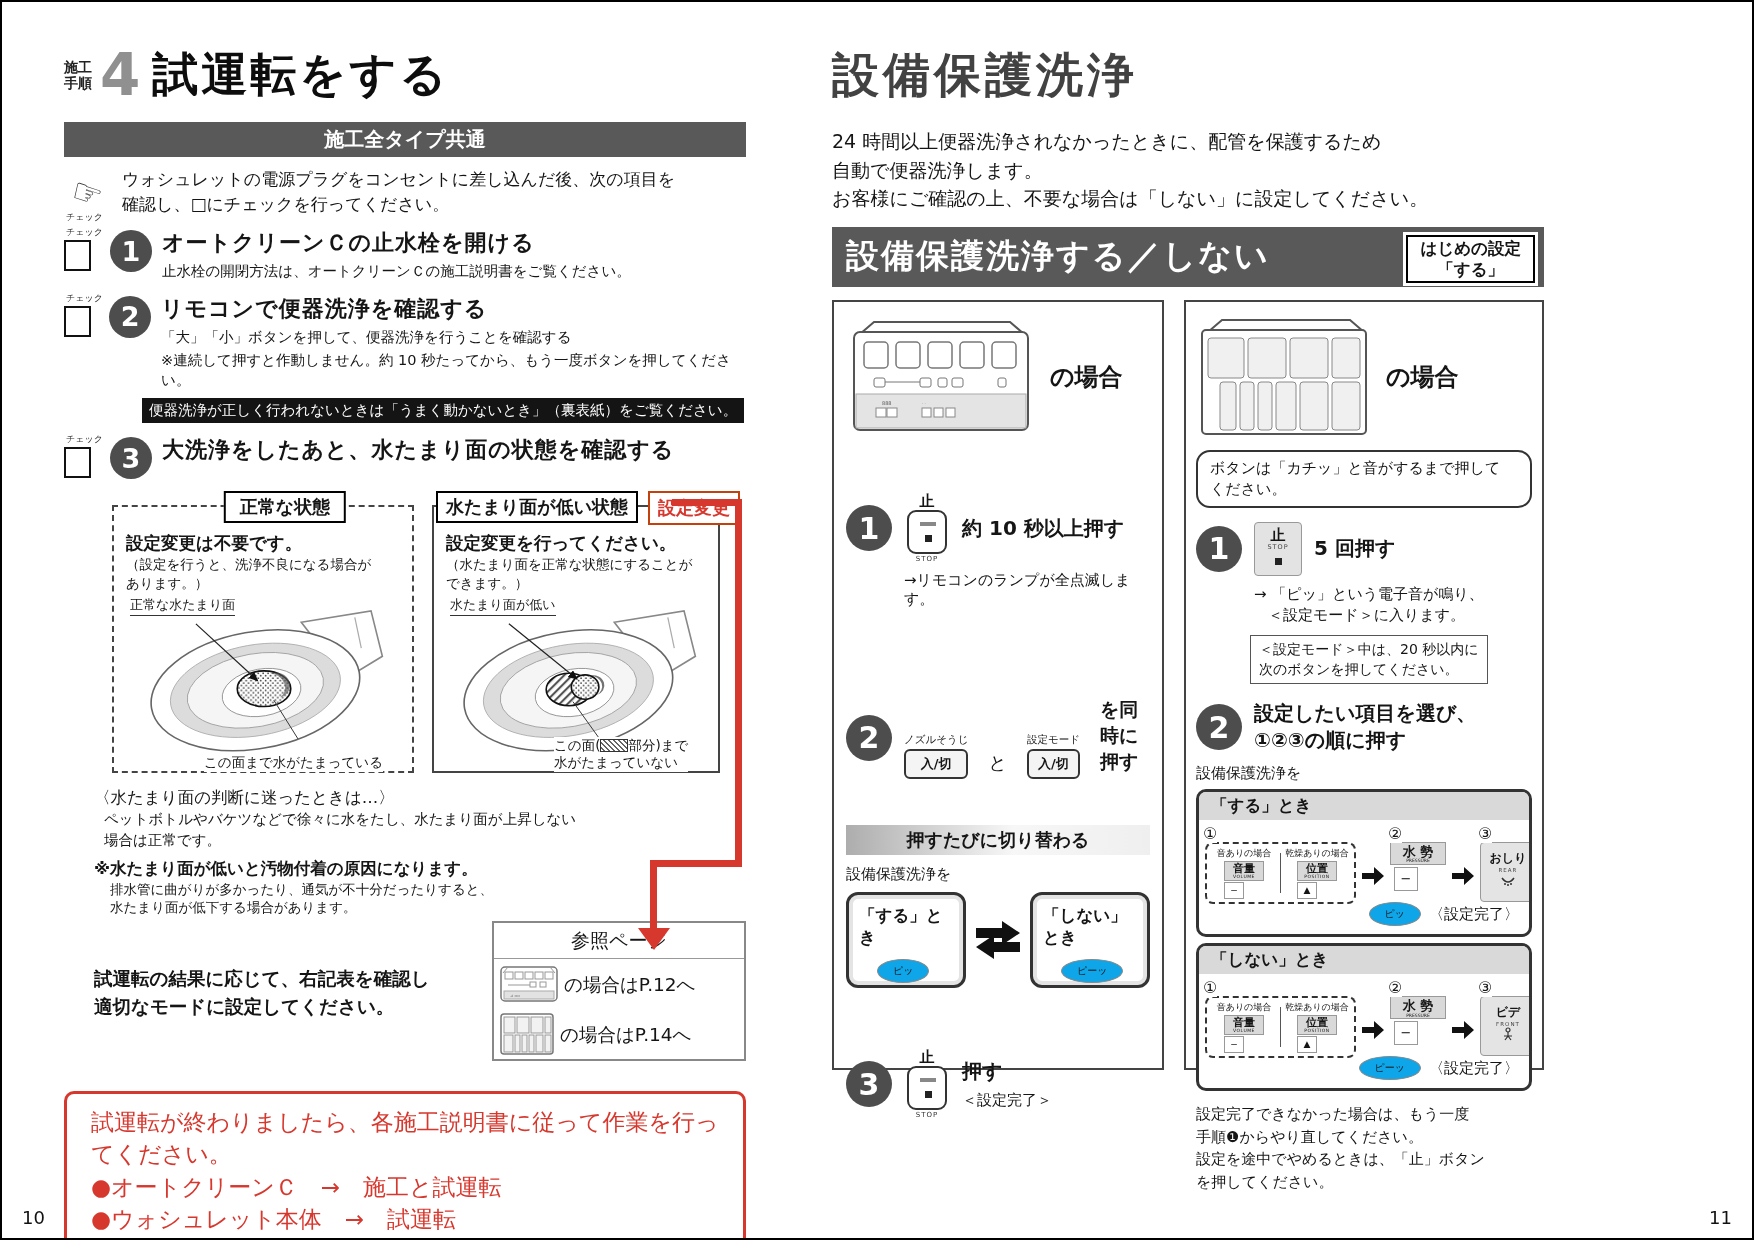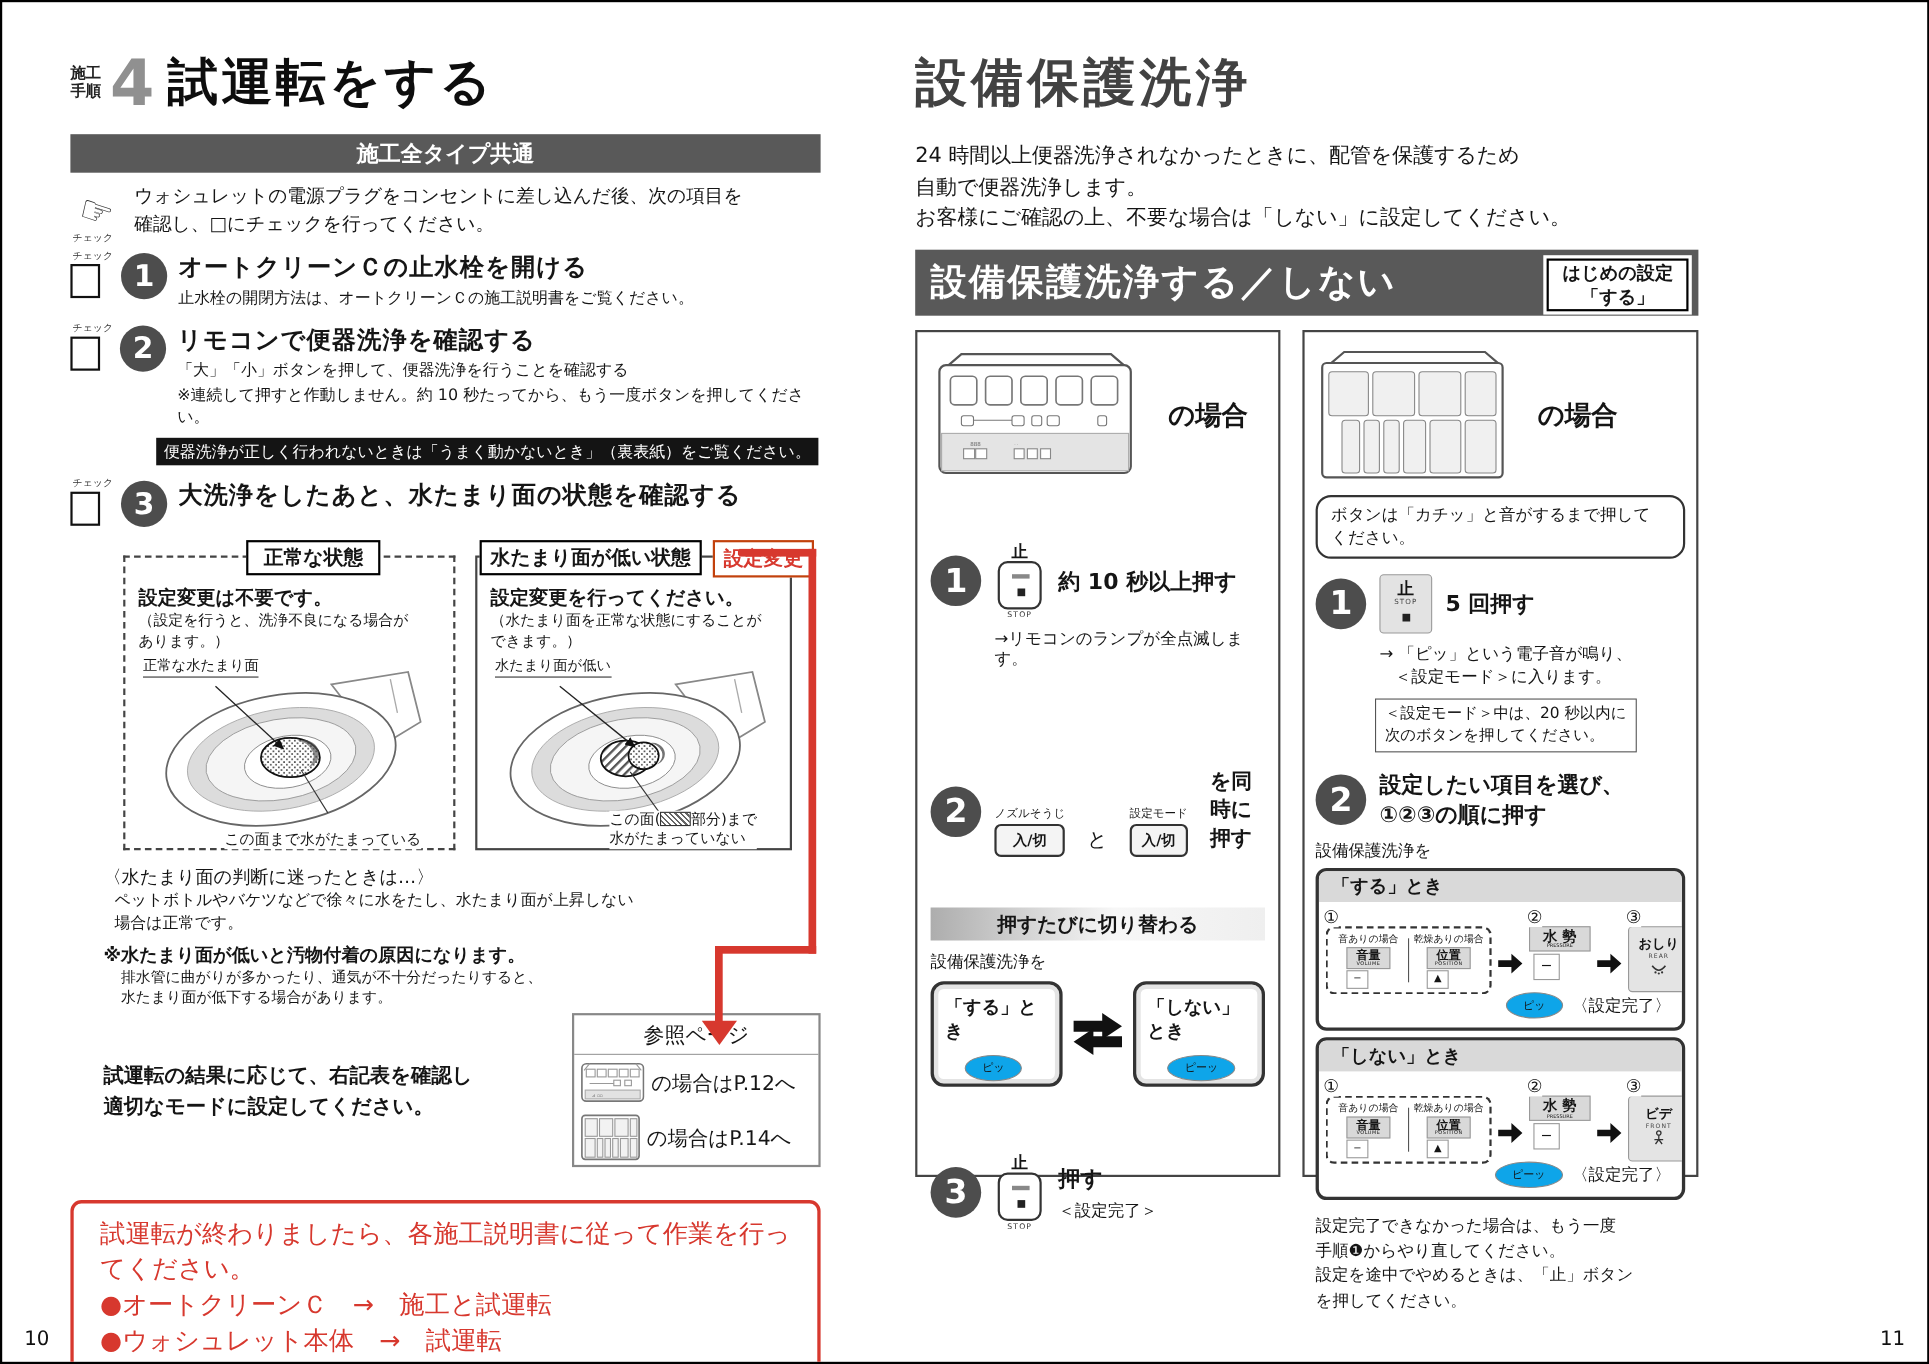--- a/index.html
+++ b/index.html
@@ -48,21 +48,21 @@
   .red-arrowhead { position:absolute; width:0; height:0; border-left:16px solid transparent; border-right:16px solid transparent; border-top:22px solid #d7382e; z-index:3; }
 
   .judge { margin:14px 0 0 30px; }
   .judge-head { font-size:16.5px; }
   .judge-line { font-size:14.5px; margin-left:10px; line-height:1.45; }
   .judge-nh { font-size:16.5px; font-weight:bold; margin-top:6px; }
   .judge-note { font-size:13.5px; margin-left:16px; line-height:1.4; }
 
   .result-row { position:relative; height:148px; margin-top:4px; }
   .result-bold { position:absolute; left:30px; top:44px; font-size:18.5px; font-weight:bold; line-height:1.5; }
-  .refbox { position:absolute; right:0px; top:0px; width:226px; border:2px solid #888; background:#fff; }
+  .refbox { position:absolute; right:0px; top:0px; width:254px; border:2px solid #888; background:#fff; }
   .ref-title { text-align:center; font-size:19px; padding:5px 0 4px; border-bottom:1px solid #999; }
   .ref-row { display:flex; align-items:center; gap:6px; padding:5px 6px 3px; }
   .ref-row span { font-size:18.5px; }
 
   .lp-redbox { margin-top:22px; border:3px solid #d7382e; border-radius:10px; padding:12px 24px; color:#d7382e; font-size:23px; line-height:1.4; }
 
   .pnum { position:absolute; bottom:10px; font-size:18px; color:#111; }
   .pnum.l { left:20px; } .pnum.r { right:20px; }
 
   
@@ -71,21 +71,21 @@
   .r-intro { margin-top:20px; font-size:19px; line-height:1.5; }
   .banner { margin-top:14px; background:#595959; height:60px; display:flex; align-items:center; padding-left:14px; position:relative; }
   .banner-title { color:#fff; font-size:33px; font-weight:bold; letter-spacing:2px; }
   .banner-init { position:absolute; right:6px; top:5px; background:#fff; padding:3px; }
   .banner-init-in { border:2px solid #000; font-size:16.5px; font-weight:bold; text-align:center; line-height:1.3; padding:1px 12px; }
 
   .cols { display:flex; gap:20px; margin-top:13px; }
   .col { border:2px solid #444; background:#fff; position:relative; }
   .col-flat { width:332px; height:770px; padding:16px 12px; }
   .col-grid { width:360px; height:770px; padding:14px 10px; }
-  .fig-row { display:flex; align-items:center; gap:26px; }
+  .fig-row { display:flex; align-items:center; gap:14px; }
   .case-lbl { font-size:24px; font-weight:bold; white-space:nowrap; }
 
   .step { display:flex; align-items:center; gap:12px; }
   .scircle { width:46px; height:46px; border-radius:50%; background:#4d4d4d; color:#fff; font-size:30px; font-weight:bold; display:flex; align-items:center; justify-content:center; flex:none; }
   .stop-btn { text-align:center; width:46px; flex:none; }
   .stop-kanji { font-size:15px; font-weight:bold; line-height:1; }
   .stop-box { width:40px; height:44px; border:2px solid #333; border-radius:9px; margin:1px auto; position:relative; background:#fff; }
   .stop-box::before { content:""; position:absolute; left:11px; top:10px; width:16px; height:4px; background:#888; }
   .stop-box::after { content:""; position:absolute; left:16px; bottom:10px; width:7px; height:7px; background:#222; }
   .stop-en { font-size:7px; letter-spacing:1px; color:#333; }

